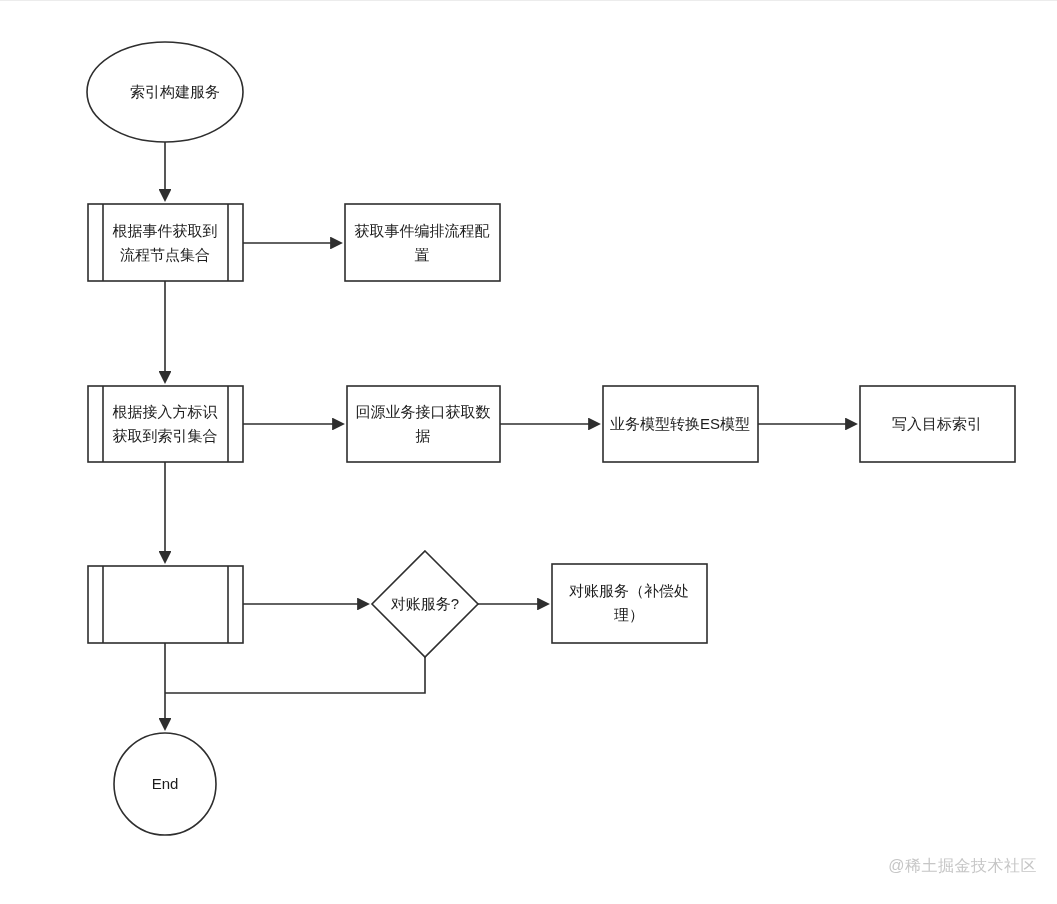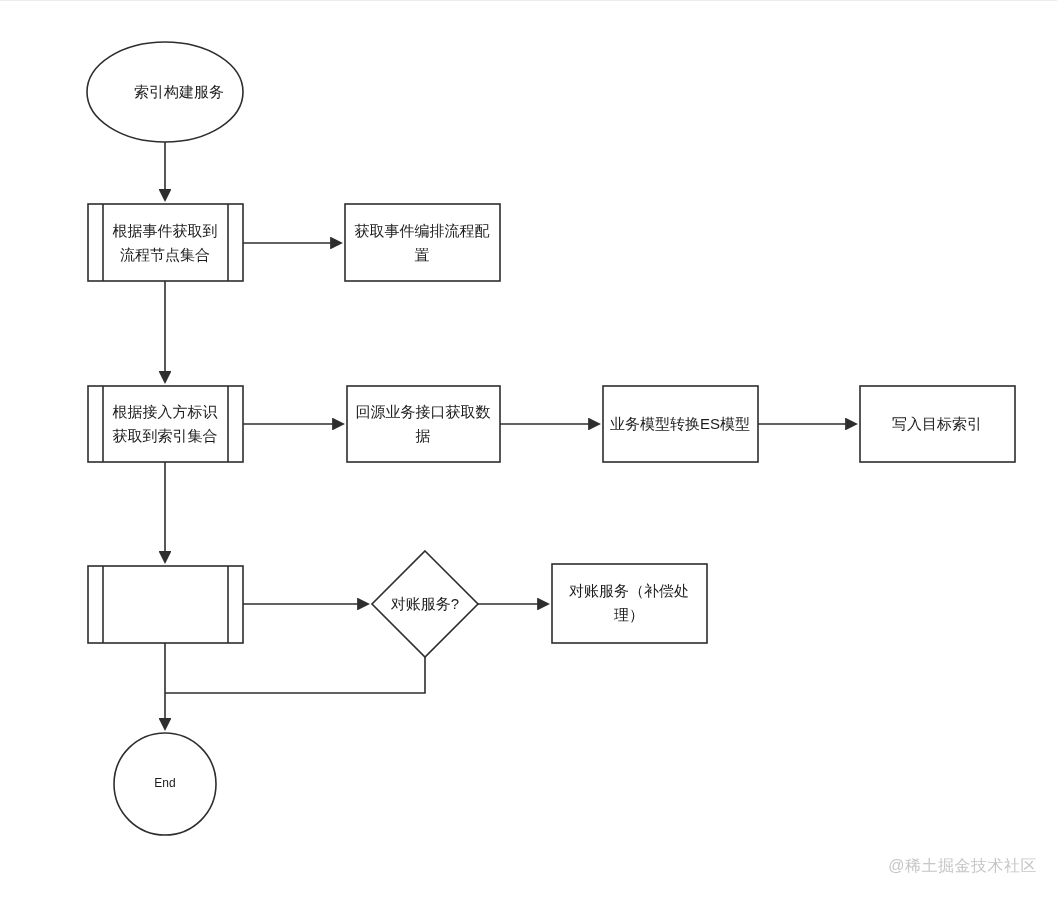--- a/index.html
+++ b/index.html
@@ -39,21 +39,21 @@
   }
   .node-label {
     position: absolute;
     transform: translate(-50%, -50%);
     text-align: center;
     color: var(--text);
     font-size: 15px;
     line-height: 1.6;
     word-break: break-all;
   }
-  .end-label { font-size: 12px; }
+  .end-label { font-size: 15px; }
   .watermark {
     position: absolute;
     right: 20px;
     top: 855px;
     color: var(--watermark);
     font-size: 16px;
     letter-spacing: 0.5px;
   }
 </style>
 </head>
@@ -112,21 +112,21 @@
 
     <rect class="shape" x="552" y="563" width="155" height="79"></rect>
 
     <path class="edge" d="M425 656 L425 692 L165 692"></path>
 
     <path class="edge" d="M165 642 L165 728" marker-end="url(#arrow)"></path>
 
     <circle class="shape" cx="165" cy="783" r="51"></circle>
   </svg>
 
-  <div class="node-label" style="left:179px; top:91px; width:110px;">索引构建服务</div>
+  <div class="node-label" style="left:165px; top:91px; width:110px;text-align:right;">索引构建服务</div>
 
   <div class="node-label" style="left:165px; top:242px; width:110px;">根据事件获取到流程节点集合</div>
 
   <div class="node-label" style="left:165px; top:423px; width:110px;">根据接入方标识获取到索引集合</div>
 
   <div class="node-label" style="left:422px; top:242px; width:140px;">获取事件编排流程配置</div>
 
   <div class="node-label" style="left:423px; top:423px; width:140px;">回源业务接口获取数据</div>
 
   <div class="node-label" style="left:680px; top:423px; width:150px;">业务模型转换ES模型</div>

